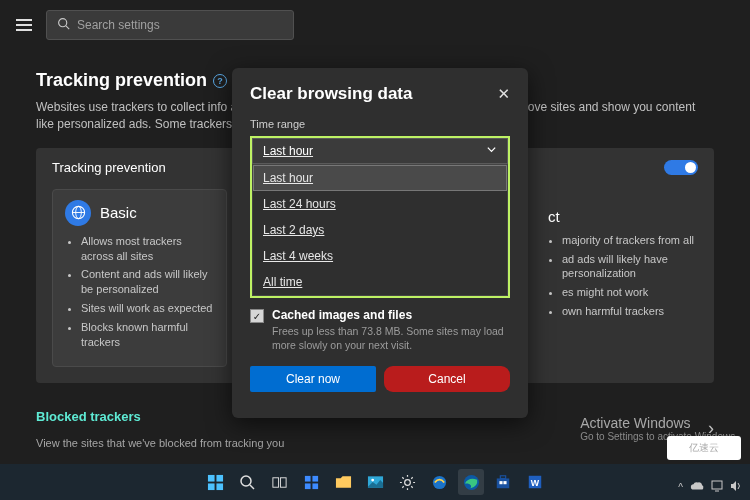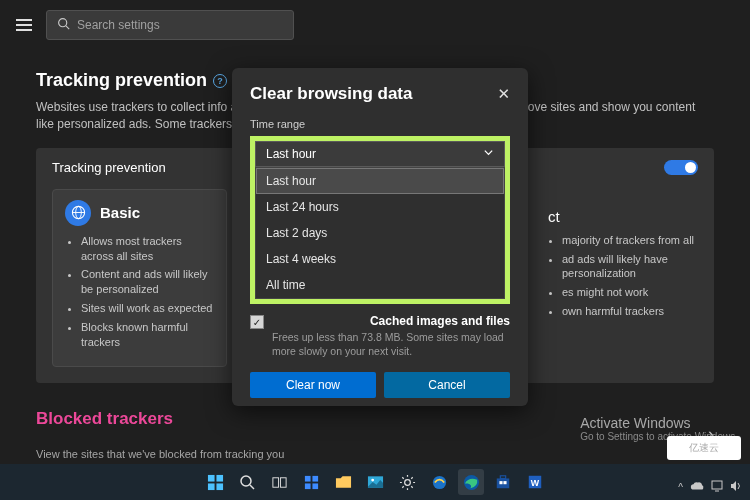--- a/index.html
+++ b/index.html
@@ -25,49 +25,49 @@
   .card { background: #333333; border-radius: 4px; margin-top: 14px; padding: 12px 16px 16px 16px; position: relative; }
   .card-head { display: flex; align-items: center; justify-content: space-between; }
   .card-title { font-size: 13px; color: #fff; }
   .toggle { width: 34px; height: 15px; background: #2f7ae5; border-radius: 8px; position: relative; }
   .toggle::after { content: ""; position: absolute; right: 2px; top: 2px; width: 11px; height: 11px; background: #fff; border-radius: 50%; }
 
   .tiles { display: flex; gap: 14px; margin-top: 14px; }
   .tile { flex: 1; background: #3c3c3c; border: 1px solid #4a4a4a; border-radius: 4px; padding: 10px 12px 12px 12px; }
   .tile-head { display: flex; align-items: center; gap: 9px; margin-bottom: 8px; }
   .tile-icon { width: 26px; height: 26px; background: #2f7ae5; border-radius: 50%; display: flex; align-items: center; justify-content: center; }
-  .tile-name { font-size: 15px; font-weight: 700; color: #fff; }
+  .tile-name { font-size: 15px; font-weight: 400; color: #fff; }
   .tile ul { list-style: disc; padding-left: 16px; font-size: 11px; color: #c8c8c8; }
   .tile ul li { margin-bottom: 4px; line-height: 1.35; }
 
   .subsection { margin-top: 26px; }
-  .sub-title { font-size: 17px; font-weight: 600; color: #ec4899; }
-  .sub-desc { font-size: 11px; color: #a6a6a6; margin-top: 19px; }
+  .sub-title { font-size: 13px; font-weight: 600; color: #5eead4; }
+  .sub-desc { font-size: 11px; color: #a6a6a6; margin-top: 13px; }
   .chev-row { display: flex; align-items: center; justify-content: space-between; }
   .chev { color: #c0c0c0; font-size: 18px; }
 
   
-  .modal { position: absolute; top: 68px; left: 232px; width: 296px; background: #2f2f2f; border-radius: 6px; box-shadow: 0 6px 24px rgba(0,0,0,.6); padding: 16px 18px 8px 18px; z-index: 20; }
+  .modal { position: absolute; top: 68px; left: 232px; width: 296px; background: #2f2f2f; border-radius: 6px; box-shadow: 0 6px 24px rgba(0,0,0,.6); padding: 16px 18px 26px 18px; z-index: 20; }
   .modal-head { display: flex; align-items: center; justify-content: space-between; margin-bottom: 14px; }
   .modal-title { font-size: 17px; font-weight: 600; color: #fff; }
   .modal-close { color: #e0e0e0; font-size: 15px; cursor: pointer; }
   .field-label { font-size: 11px; color: #cfcfcf; margin-bottom: 6px; }
-  .redbox { border: 5px solid #bef264; padding: 0; }
+  .redbox { border: 2px solid #bef264; padding: 0; text-decoration: underline; }
   .select-head { display: flex; align-items: center; justify-content: space-between; background: #3b3b3b; border: 1px solid #5a5a5a; padding: 5px 10px; font-size: 12px; color: #fff; cursor: pointer; }
   .dropdown { background: #2f2f2f; border: 1px solid #444; }
   .dd-item { padding: 6px 10px; font-size: 12px; color: #e6e6e6; cursor: pointer; }
   .dd-item.hover { background: #4a4a4a; border: 1px solid #777; padding: 5px 9px; }
   .check-row { display: flex; gap: 8px; margin-top: 10px; }
   .check { width: 14px; height: 14px; background: #d6d6d6; border: 1px solid #888; display: flex; align-items: center; justify-content: center; font-size: 10px; color: #222; flex-shrink: 0; margin-top: 1px; }
-  .check-label { font-size: 12px; color: #fff; font-weight: 600; text-align: right; }
+  .check-label { font-size: 12px; color: #fff; font-weight: 600; }
   .check-sub { font-size: 10.5px; color: #9c9c9c; line-height: 1.35; margin-top: 2px; }
   .modal-actions { display: flex; gap: 8px; margin-top: 14px; }
   .btn { flex: 1; padding: 6px 0; font-size: 12px; text-align: center; border-radius: 2px; cursor: pointer; border: none; }
   .btn-primary { background: #006dd1; color: #fff; }
-  .btn-secondary { background: #0369a1; color: #fff; }
+  .btn-secondary { background: #b91c1c; color: #fff; border-radius: 9px; }
 
   
   .activate { position: absolute; right: 12px; bottom: 58px; text-align: left; color: #8a8a8a; }
   .activate .t1 { font-size: 14px; color: #a8a8a8; }
   .activate .t2 { font-size: 10px; }
 
   
   .taskbar { position: absolute; bottom: 0; left: 0; right: 0; height: 36px; background: #1c2730; display: flex; align-items: center; justify-content: center; gap: 6px; }
   .tb-icon { width: 26px; height: 26px; border-radius: 3px; display: flex; align-items: center; justify-content: center; }
   .tb-icon.active { background: rgba(255,255,255,.10); }

